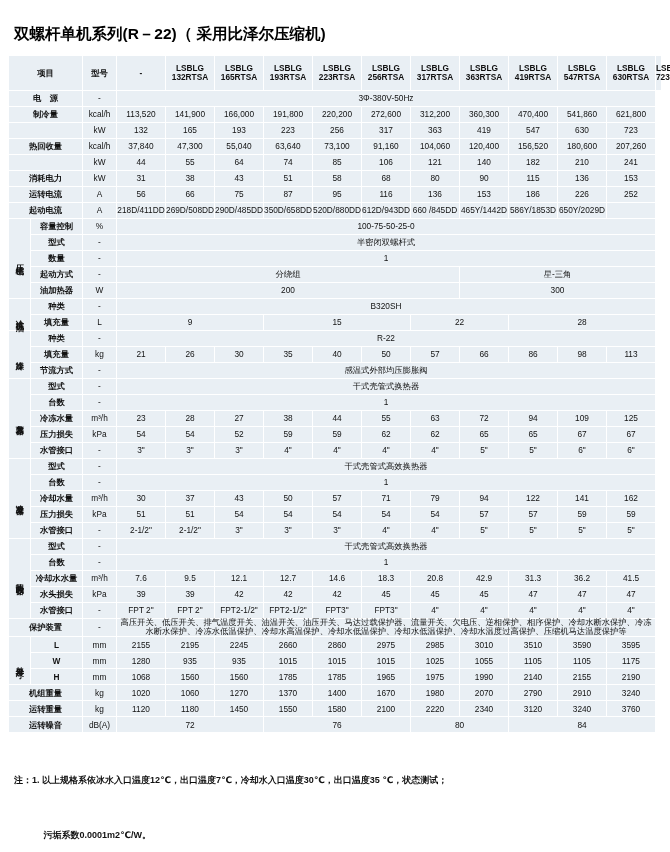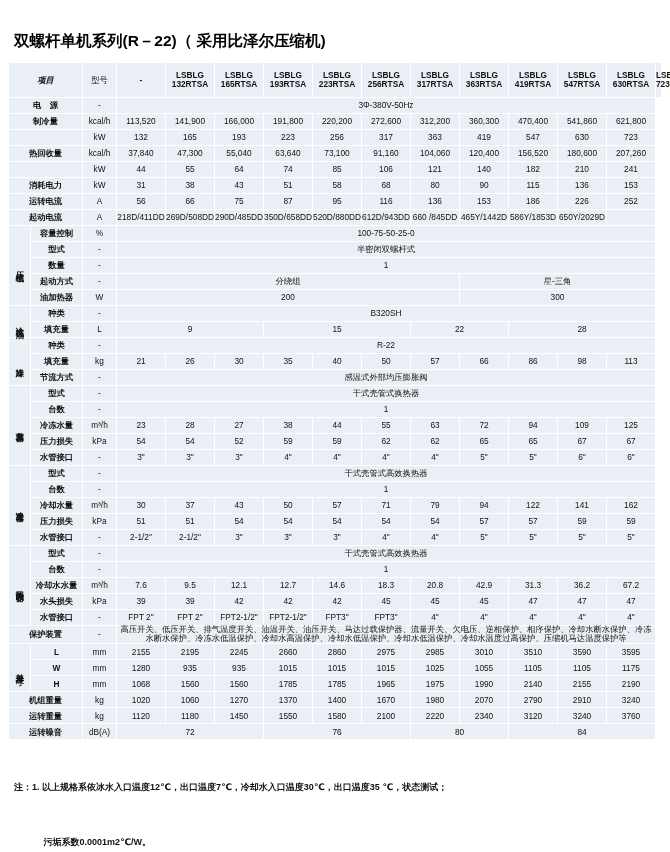--- a/index.html
+++ b/index.html
@@ -2,43 +2,43 @@
 <html><head>
 <meta charset="utf-8">
 <style>
   html,body{margin:0;padding:0;background:#ffffff;}
   body{
     width:670px;height:852px;
     font-family:"Liberation Sans","DejaVu Sans",sans-serif;
     color:#1a1a1a;
     -webkit-font-smoothing:antialiased;
   }
-  .page{position:relative;width:670px;height:852px;box-sizing:border-box;padding:25px 8px 0 8px;}
+  .page{position:relative;width:670px;height:852px;box-sizing:border-box;padding:18px 8px 0 8px;}
   .title{
     font-size:15.5px;font-weight:bold;color:#000;
     letter-spacing:0px;margin:6px 0 10px 6px;
   }
   table.spec{
     border-collapse:collapse;width:654px;margin:0 auto;
     table-layout:fixed;
   }
   table.spec td,table.spec th{
     border:1px solid #ffffff;
     font-size:8.3px;
     text-align:center;
     vertical-align:middle;
     padding:0;
     height:15px;
     line-height:1.05;
     color:#111;
     background:#e9eff4;
   }
   
-  .hdr-model{background:#b9c8d6;font-weight:normal;font-size:8.6px;margin-top:24px;}
-  .hdr-item{background:#b9c8d6;font-weight:bold;font-size:10px;font-style:italic;}
+  .hdr-model{background:#b9c8d6;font-weight:bold;font-size:8.6px;margin-top:24px;}
+  .hdr-item{background:#b9c8d6;font-weight:bold;font-size:10px;}
   .hdr-unit{background:#b9c8d6;font-weight:bold;font-size:9px;}
   .hdr-col{background:#cdd9e3;font-weight:bold;font-size:8.2px;line-height:1.15;}
   .sidecat{
     background:#b9c8d6;font-weight:bold;font-size:9.5px;
     letter-spacing:0px;width:22px;
   }
   .rowlabel{background:#cdd9e3;font-weight:bold;font-size:9px;text-align:center;}
   .rowlabel2{background:#cdd9e3;font-weight:bold;font-size:8.6px;text-align:center;}
   .unit{background:#cdd9e3;font-size:8.2px;}
   .val{background:#eef3f7;font-size:8.2px;}
@@ -406,21 +406,21 @@
           <td class="val">7.6</td>
           <td class="val">9.5</td>
           <td class="val">12.1</td>
           <td class="val">12.7</td>
           <td class="val">14.6</td>
           <td class="val">18.3</td>
           <td class="val">20.8</td>
           <td class="val">42.9</td>
           <td class="val">31.3</td>
           <td class="val">36.2</td>
-          <td class="val">67.2</td>
+          <td class="val">41.5</td>
         </tr>
         <tr>
           <td class="rowlabel">水头损失</td>
           <td class="unit">kPa</td>
           <td class="val">39</td>
           <td class="val">39</td>
           <td class="val">42</td>
           <td class="val">42</td>
           <td class="val">42</td>
           <td class="val">45</td>

